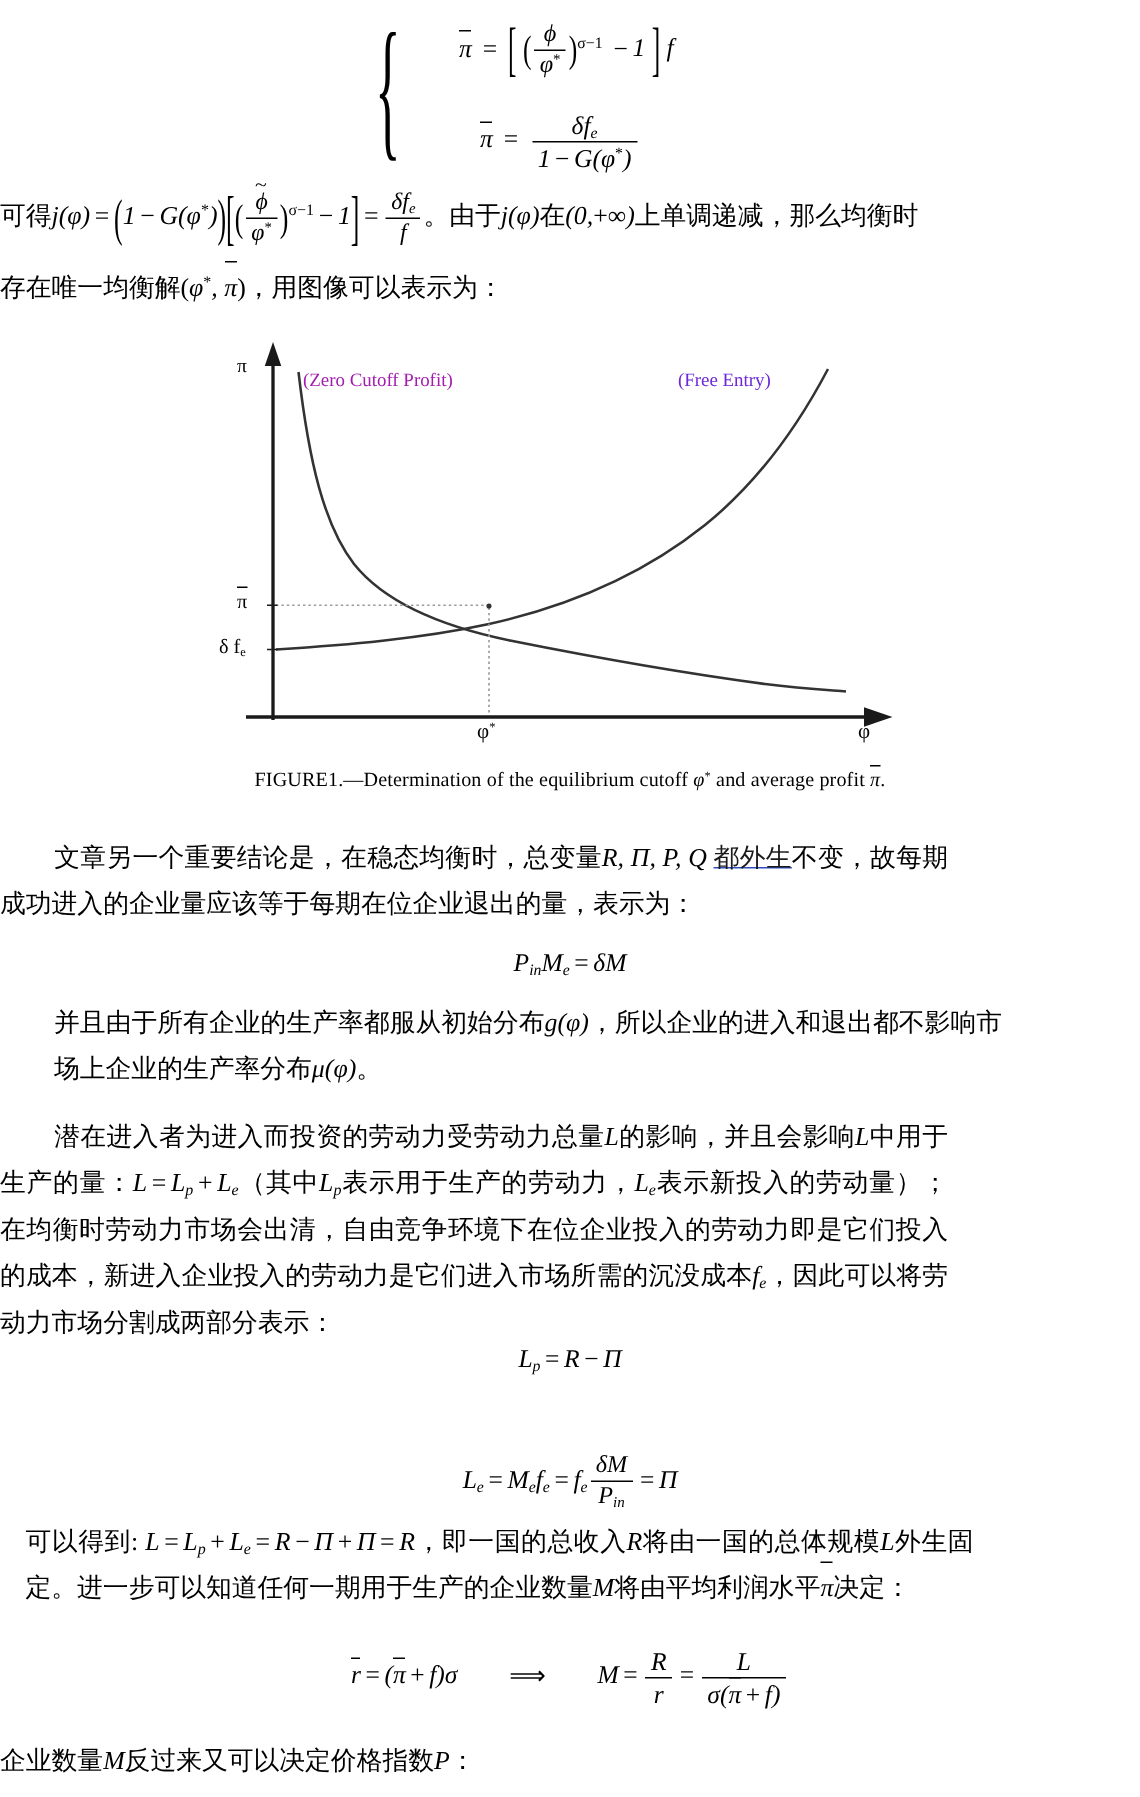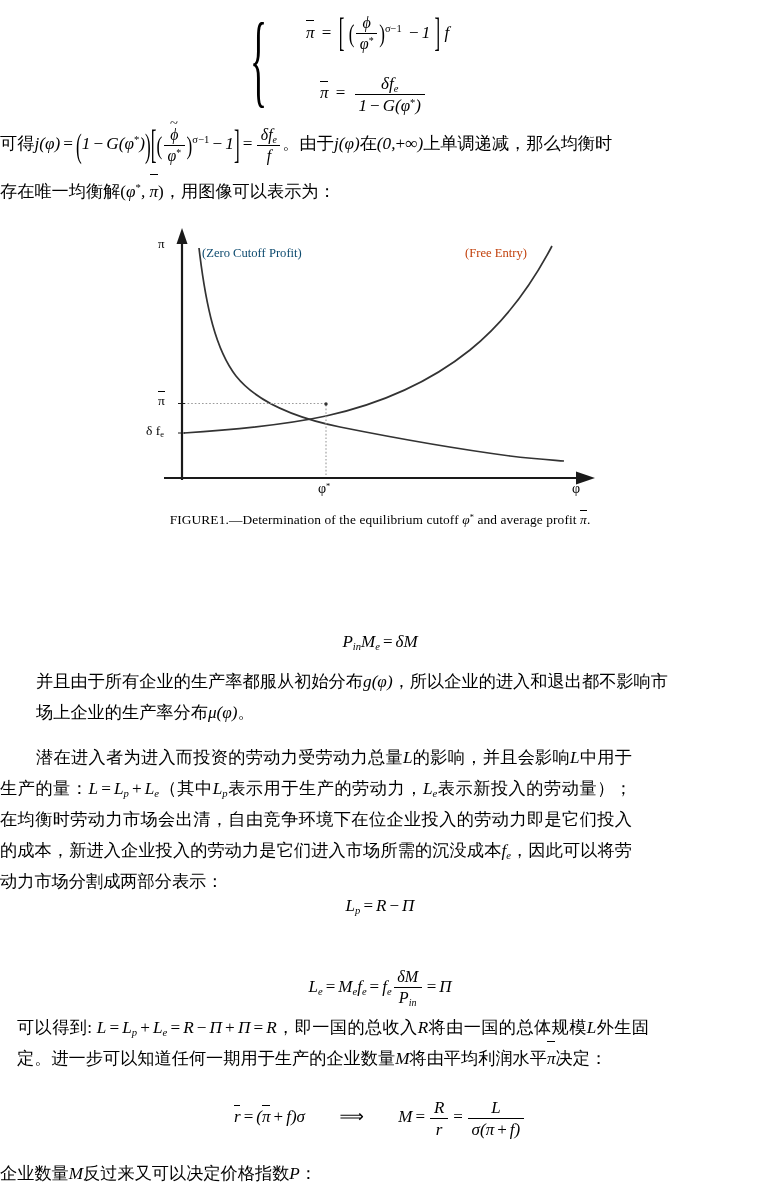--- a/index.html
+++ b/index.html
@@ -142,29 +142,32 @@
     </div>
 
     <div style="position:absolute; left:6px; top:201px; font-size:13.5px;">
       <span>δ f</span><sub style="font-style:normal;">e</sub>
     </div>
 
     <div style="position:absolute; left:178px; top:259px; font-size:14px;">
       <span>φ</span><sup style="font-style:normal; font-size:.6em;">*</sup>
     </div>
 
-    <div style="position:absolute; left:62px; top:24px; font-size:12.6px; color:#0c4a6e;">(Zero Cutoff Profit)</div>
-
-    <div style="position:absolute; left:325px; top:24px; font-size:12.6px; color:#c2410c;">(Free Entry)</div>
+    <div style="position:absolute; left:62px; top:24px; font-size:12.6px; color:#a21caf;">(Zero Cutoff Profit)</div>
+
+    <div style="position:absolute; left:312px; top:24px; font-size:12.6px; color:#6d28d9;">(Free Entry)</div>
   </div>
 
   <div class="fig-cap">
     <span class="sc">FIGURE</span><span>1.</span><span>—Determination of the equilibrium cutoff <span class="mi">φ</span><sup class="mu">*</sup> and average profit <span class="bar" style="font-style:italic;">π</span>.</span>
   </div>
 
+  <div class="para indent" style="top:556px;">
+    <span class="cn">文章另一个重要结论是，在稳态均衡时，总变量</span><span class="math">R, Π, P, Q</span> <span class="cn ulink">都外生</span><span class="cn">不变，故每期成功进入的企业量应该等于每期在位企业退出的量，表示为：</span>
+  </div>
 
   <div class="disp" style="top:632px;">
     <span class="math"><span class="mi">P</span><sub>in</sub><span class="mi">M</span><sub>e</sub><span class="op">=</span><span class="mi">δM</span></span>
   </div>
 
   <div class="para" style="top:666px;padding-left:36px;">
     <span class="cn">并且由于所有企业的生产率都服从初始分布</span><span class="math"><span class="mi">g</span>(<span class="mi">φ</span>)</span><span class="cn">，所以企业的进入和退出都不影响市场上企业的生产率分布</span><span class="math"><span class="mi">μ</span>(<span class="mi">φ</span>)</span><span class="cn">。</span>
   </div>
 
   <div class="para indent" style="top:742px;">

